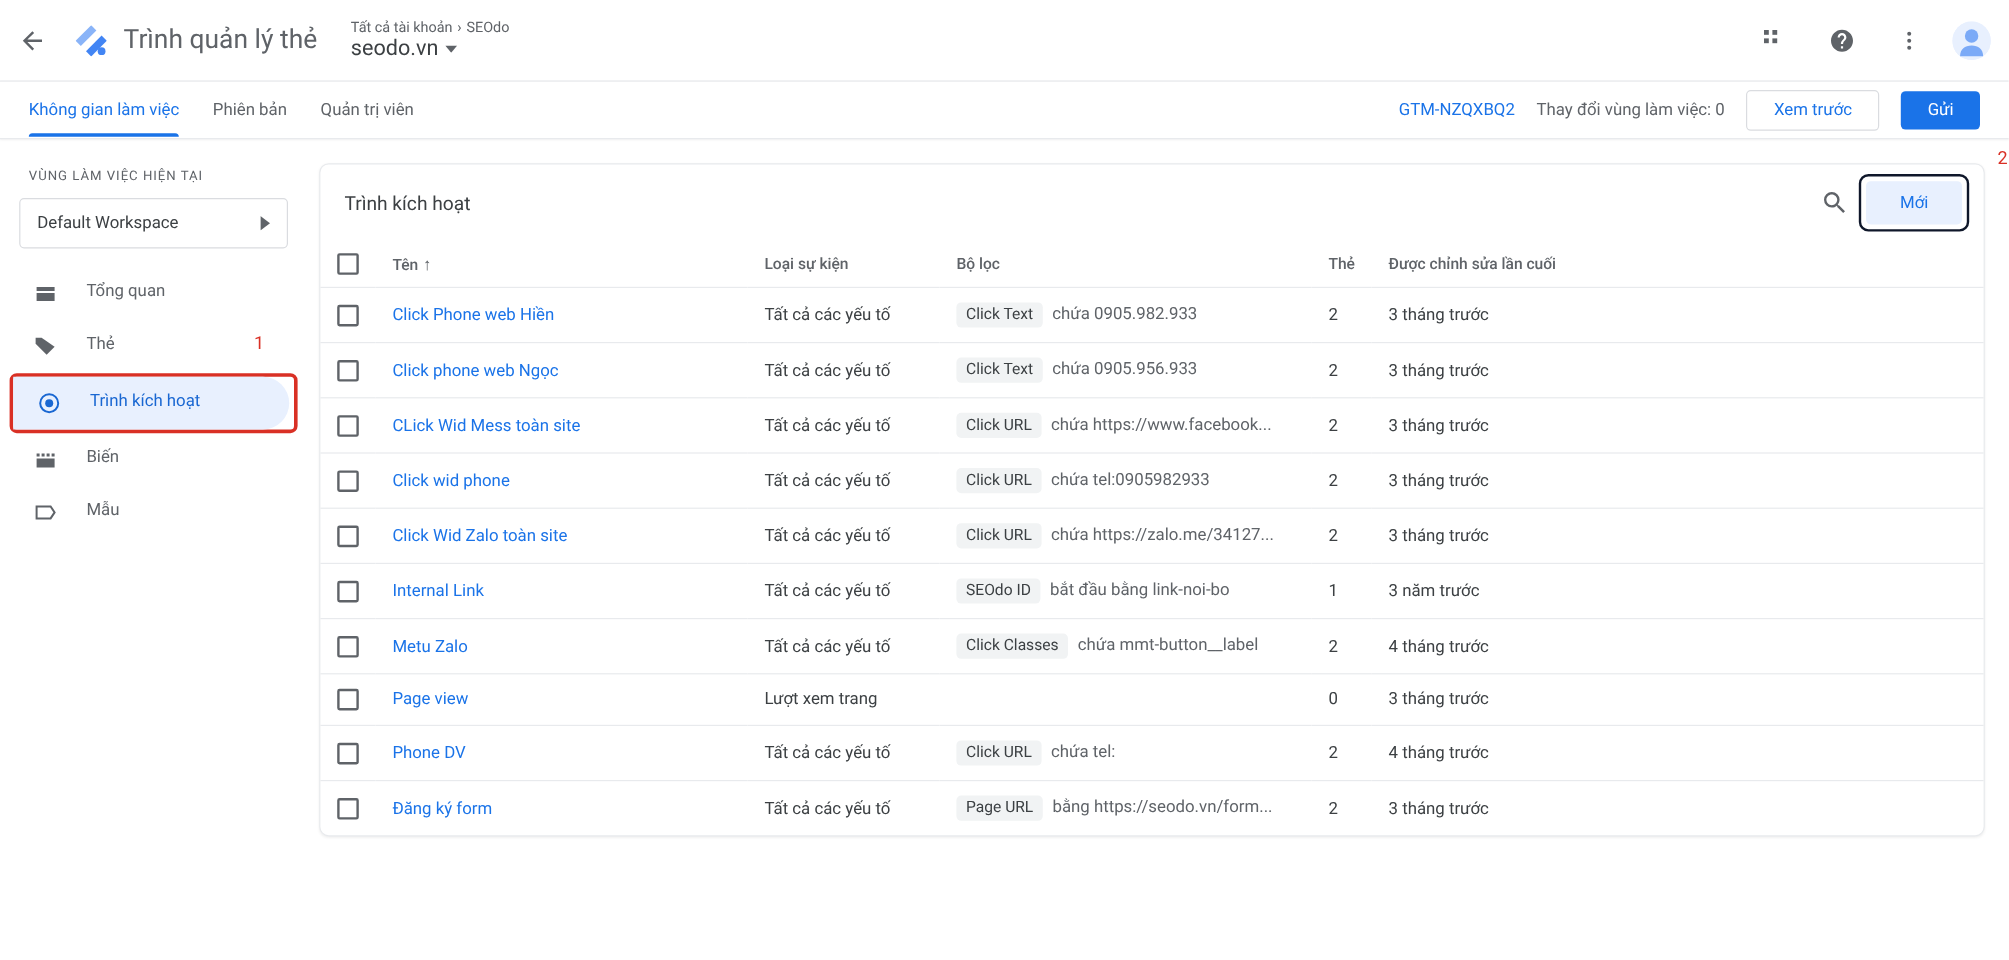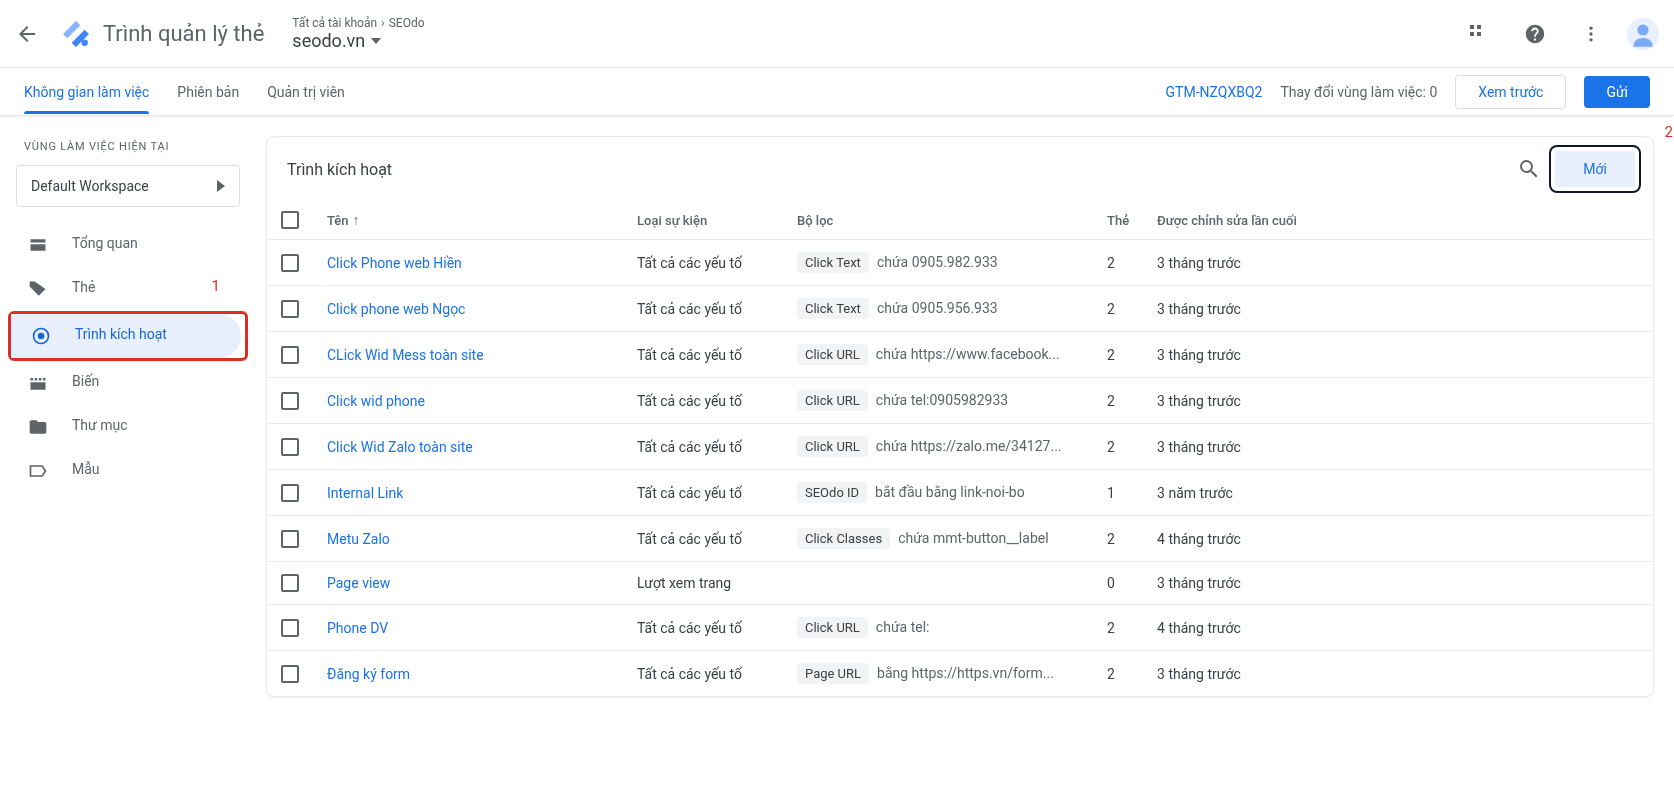--- a/index.html
+++ b/index.html
@@ -181,26 +181,20 @@
         <span>Trình kích hoạt</span>
       </div>
     </div>
     <div class="nav-item">
       <svg class="nav-icon" viewBox="0 0 24 24" fill="currentColor">
           <path d="M3 6h3v3H3zm5 0h3v3H8zm5 0h3v3h-3zm5 0h3v3h-3zM3 11h18v9H3z"></path>
         </svg>
       <span>Biến</span>
     </div>
     <div class="nav-item">
-      <svg class="nav-icon" viewBox="0 0 24 24" fill="currentColor">
-          <path d="M10 4H4c-1.1 0-2 .9-2 2v12c0 1.1.9 2 2 2h16c1.1 0 2-.9 2-2V8c0-1.1-.9-2-2-2h-8l-2-2z"></path>
-        </svg>
-      <span>Thư mục</span>
-    </div>
-    <div class="nav-item">
       <svg class="nav-icon" viewBox="0 0 24 24" fill="none" stroke="currentColor" stroke-width="2">
           <path d="M3 6h14l4 6-4 6H3z"></path>
         </svg>
       <span>Mẫu</span>
     </div>
   </div>
 
   <div class="main">
     <div class="card">
       <div class="card-header" style="position:relative">
@@ -316,21 +310,21 @@
               <td><span class="chip">Click URL</span><span class="filter-text">chứa tel:</span></td>
               <td>2</td>
               <td>4 tháng trước</td>
             </tr>
             <tr>
               <td>
                 <div class="checkbox"></div>
               </td>
               <td><span class="name-link">Đăng ký form</span></td>
               <td>Tất cả các yếu tố</td>
-              <td><span class="chip">Page URL</span><span class="filter-text">bằng https://https.vn/form...</span></td>
+              <td><span class="chip">Page URL</span><span class="filter-text">bằng https://seodo.vn/form...</span></td>
               <td>2</td>
               <td>3 tháng trước</td>
             </tr>
           </tbody>
       </table>
     </div>
   </div>
 </div>
 
 </body></html>

